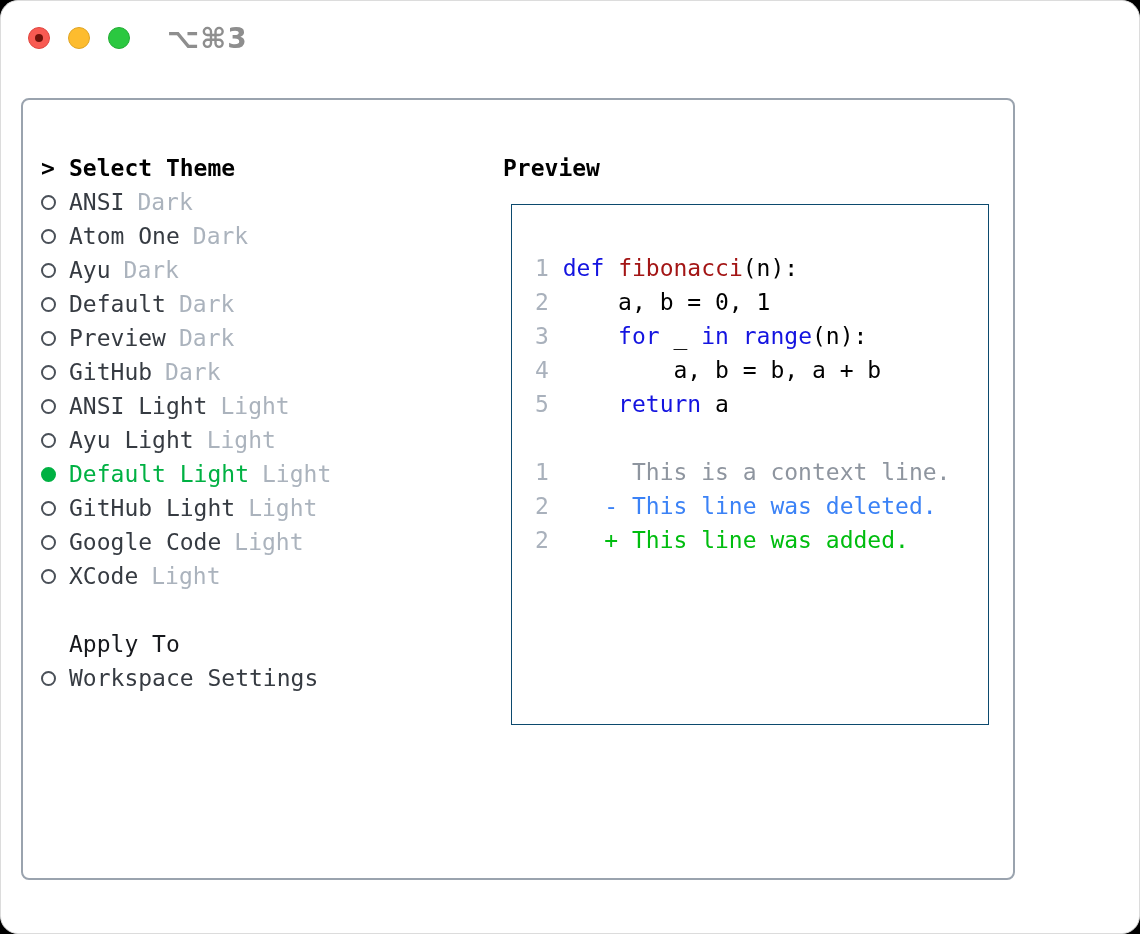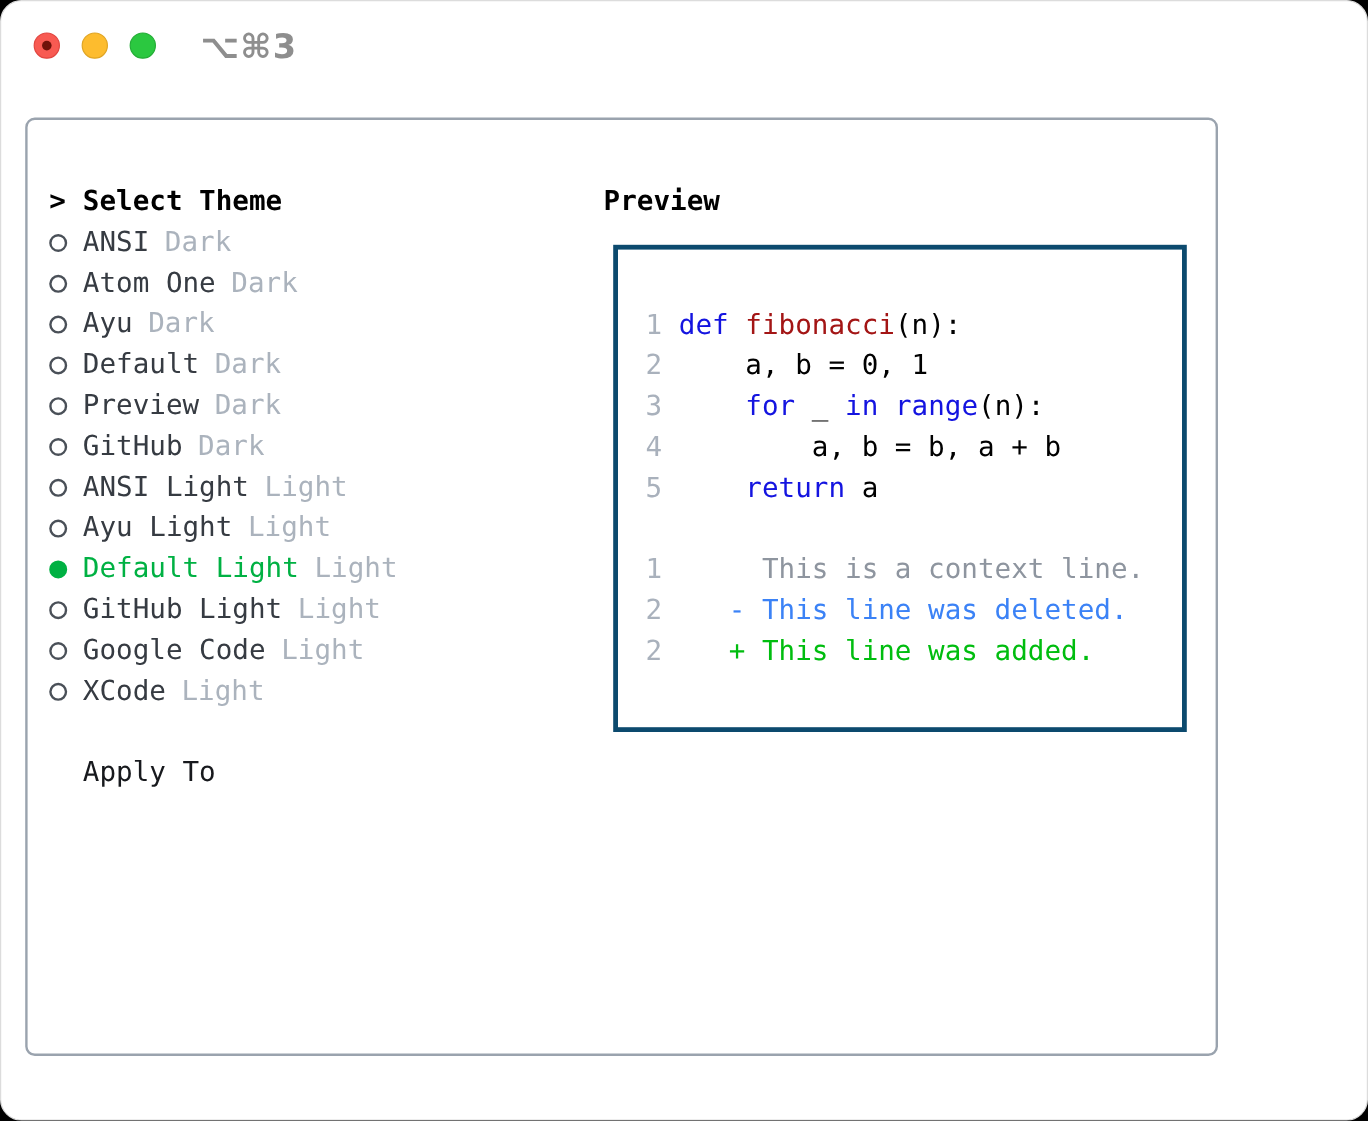--- a/index.html
+++ b/index.html
@@ -31,22 +31,22 @@
   .selected .item-name{color:#00b143;}
   .item-variant{color:#abb3bd;margin-left:13px;}
   .opt-label{color:#363b42;}
   .selected .opt-label{color:#00b143;}
   .theme-col{position:absolute;left:18px;top:51px;}
   .apply-col{position:absolute;left:18px;top:527px;}
   .hint{position:absolute;left:18px;top:663px;width:404px;font-size:23px;line-height:34px;
         color:#a9b1bc;white-space:normal;}
   
   .preview-heading{position:absolute;left:480px;top:51px;justify-content:flex-end;}
-  .preview-box{position:absolute;left:488px;top:104px;width:478px;height:406px;box-sizing:border-box;
-               border:4px solid #0c4a6e;background:#fff;overflow:hidden;}
+  .preview-box{position:absolute;left:488px;top:104px;width:478px;height:521px;box-sizing:border-box;
+               border:1px solid #0c4a6e;background:#fff;overflow:hidden;}
   #preview-code{padding:46px 0 0 23px;}
   .code-line{height:34px;line-height:34px;font-size:23px;white-space:pre;}
   .tok-ln{color:#a9b1bc;}
   .tok-pl{color:#000000;}
   .tok-kw{color:#1414e0;}
   .tok-fn{color:#a31515;}
   .tok-ctx{color:#8e959f;}
   .tok-del{color:#3b82f6;}
   .tok-add{color:#00bd0f;}
 </style>
@@ -135,20 +135,24 @@
   </div>
           </div>
       </div>
 
       <div class="apply-col">
         <div class="row">
           <span class="marker"></span>
           <span class="subtitle">Apply To</span>
         </div>
         <div id="apply-list">
+            <div class="row apply-row">
+    <span class="marker"><span class="circle"></span></span>
+    <span class="opt-label">Workspace Settings</span>
+  </div>
           </div>
       </div>
 
 
       <div class="row preview-heading">
         <span class="title">Preview</span>
       </div>
       <div class="preview-box">
         <div id="preview-code">
             <div class="code-line"><span class="tok-ln">1</span><span class="tok-pl"> </span><span class="tok-kw">def</span><span class="tok-pl"> </span><span class="tok-fn">fibonacci</span><span class="tok-pl">(n):</span></div>

